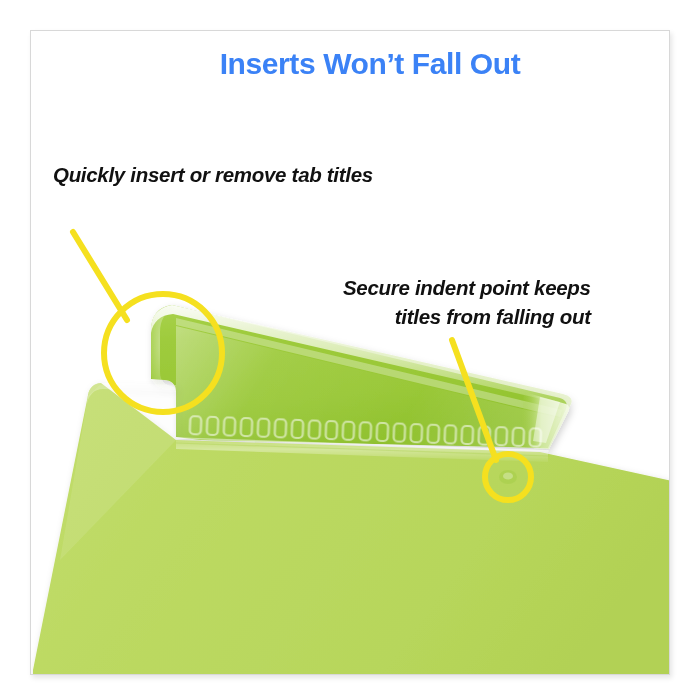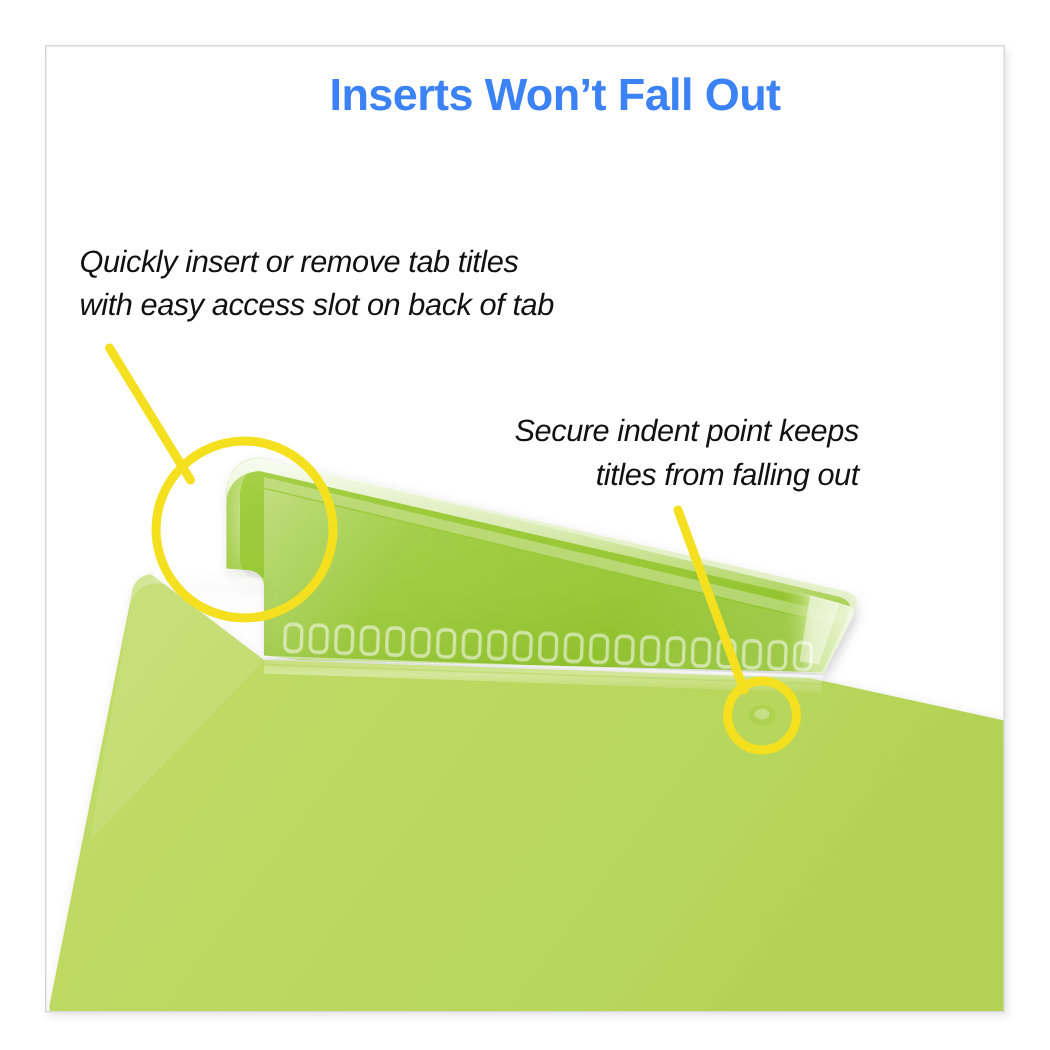--- a/index.html
+++ b/index.html
@@ -40,21 +40,21 @@
     font-size: 30px;
     font-weight: bold;
     letter-spacing: -0.4px;
     color: #3b82f6;
     font-family: "Liberation Sans", sans-serif;
     margin-left: 20px;
   }
   .caption {
     position: absolute;
     font-style: italic;
-    font-weight: normal;
+    font-weight: bold;
     color: #111111;
     font-size: 20.5px;
     line-height: 29px;
     letter-spacing: -0.3px;
     font-family: "Liberation Sans", sans-serif;
     white-space: nowrap;
   }
   .caption-left  { left: 53px;  top: 160px; text-align: left; }
   .caption-right { left: 343px; top: 273px; text-align: right; }
 
@@ -229,21 +229,20 @@
         </g>
 
       </g>
     </svg>
   </div>
 
   <div class="headline">Inserts Won’t Fall Out</div>
 
   <div class="caption caption-left">
     <div>Quickly insert or remove tab titles</div>
-    <div>with easy access slot on back of tab</div>
   </div>
 
   <div class="caption caption-right">
     <div>Secure indent point keeps</div>
     <div>titles from falling out</div>
   </div>
 
 </div>
 
 </body></html>

